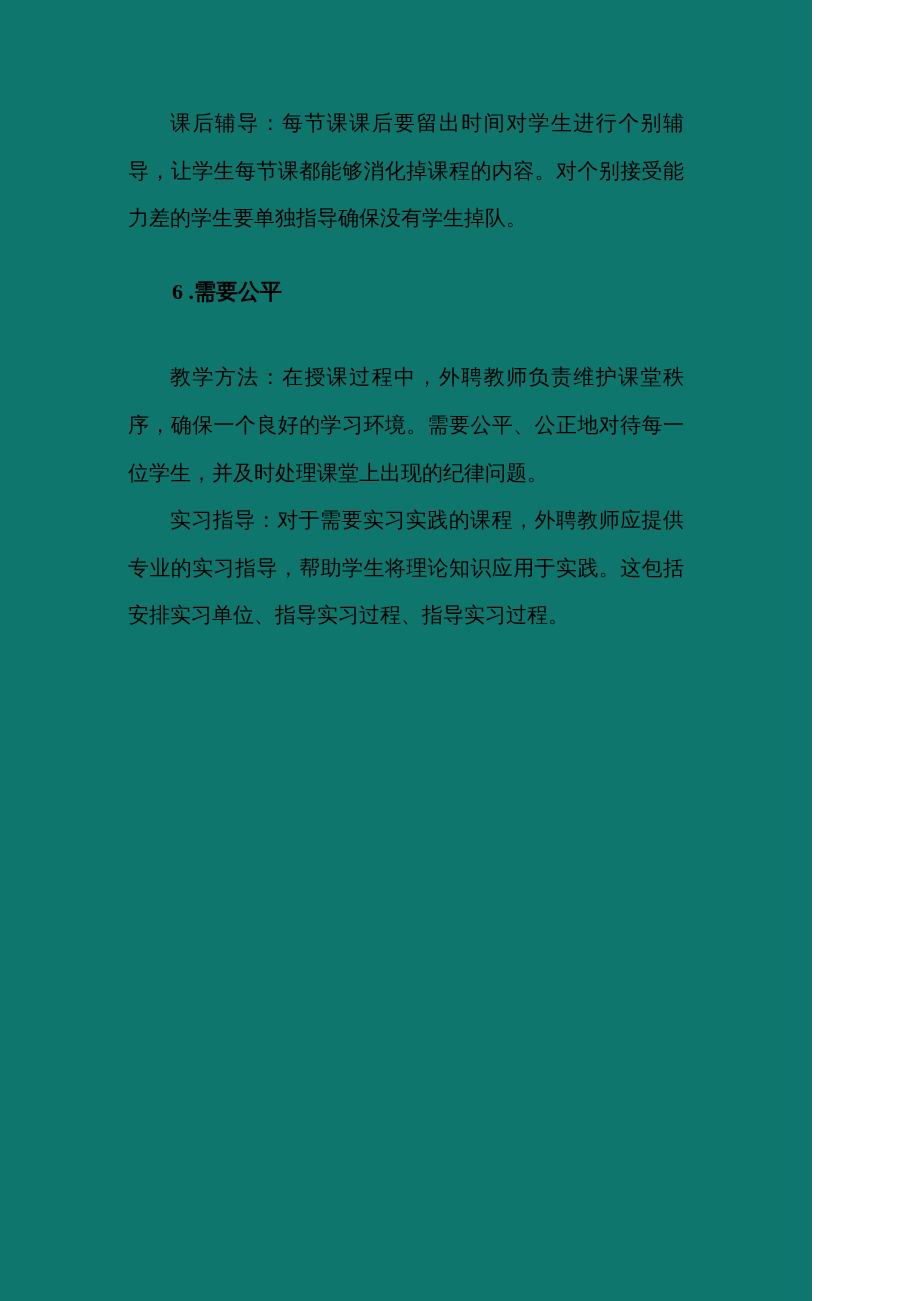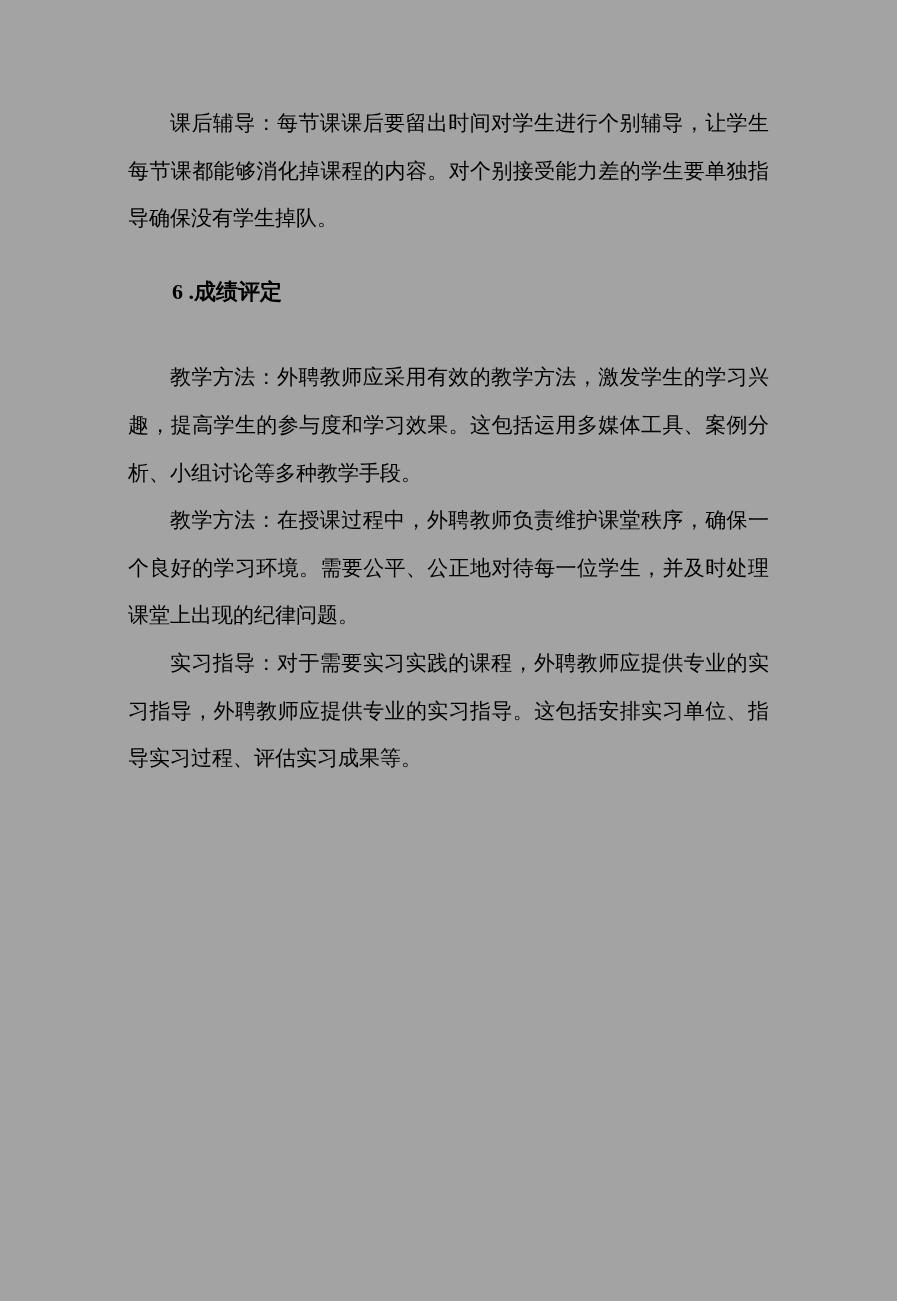--- a/index.html
+++ b/index.html
@@ -5,24 +5,24 @@
   * { margin: 0; padding: 0; box-sizing: border-box; }
   html, body { background: #ffffff; }
   body {
     width: 920px;
     height: 1301px;
     overflow: hidden;
     font-family: "Liberation Serif", "DejaVu Serif", serif;
     color: #000000;
   }
   .page {
-    width: 897px;
+    width: 812px;
     height: 1301px;
     padding: 100px 128px 40px 128px;
-    background: #a3a3a3;
+    background: #0f766e;
   }
   .para {
     font-size: 21px;
     line-height: 47.6px;
     text-align: justify;
     text-indent: 2em;
     word-break: break-all;
   }
   .heading {
     font-size: 22px;
@@ -41,24 +41,23 @@
     font-weight: bold;
   }
 </style>
 </head>
 <body>
 
 <div class="page">
 
   <p class="para">课后辅导：每节课课后要留出时间对学生进行个别辅导，让学生每节课都能够消化掉课程的内容。对个别接受能力差的学生要单独指导确保没有学生掉队。</p>
 
-  <h2 class="heading"><span class="heading-num">6 .</span><span class="heading-title">成绩评定</span></h2>
+  <h2 class="heading"><span class="heading-num">6 .</span><span class="heading-title">需要公平</span></h2>
 
 
 
-  <p class="para">教学方法：外聘教师应采用有效的教学方法，激发学生的学习兴趣，提高学生的参与度和学习效果。这包括运用多媒体工具、案例分析、小组讨论等多种教学手段。</p>
 
   <p class="para">教学方法：在授课过程中，外聘教师负责维护课堂秩序，确保一个良好的学习环境。需要公平、公正地对待每一位学生，并及时处理课堂上出现的纪律问题。</p>
 
-  <p class="para">实习指导：对于需要实习实践的课程，外聘教师应提供专业的实习指导，外聘教师应提供专业的实习指导。这包括安排实习单位、指导实习过程、评估实习成果等。</p>
+  <p class="para">实习指导：对于需要实习实践的课程，外聘教师应提供专业的实习指导，帮助学生将理论知识应用于实践。这包括安排实习单位、指导实习过程、指导实习过程。</p>
 
 
 </div>
 
 </body></html>

